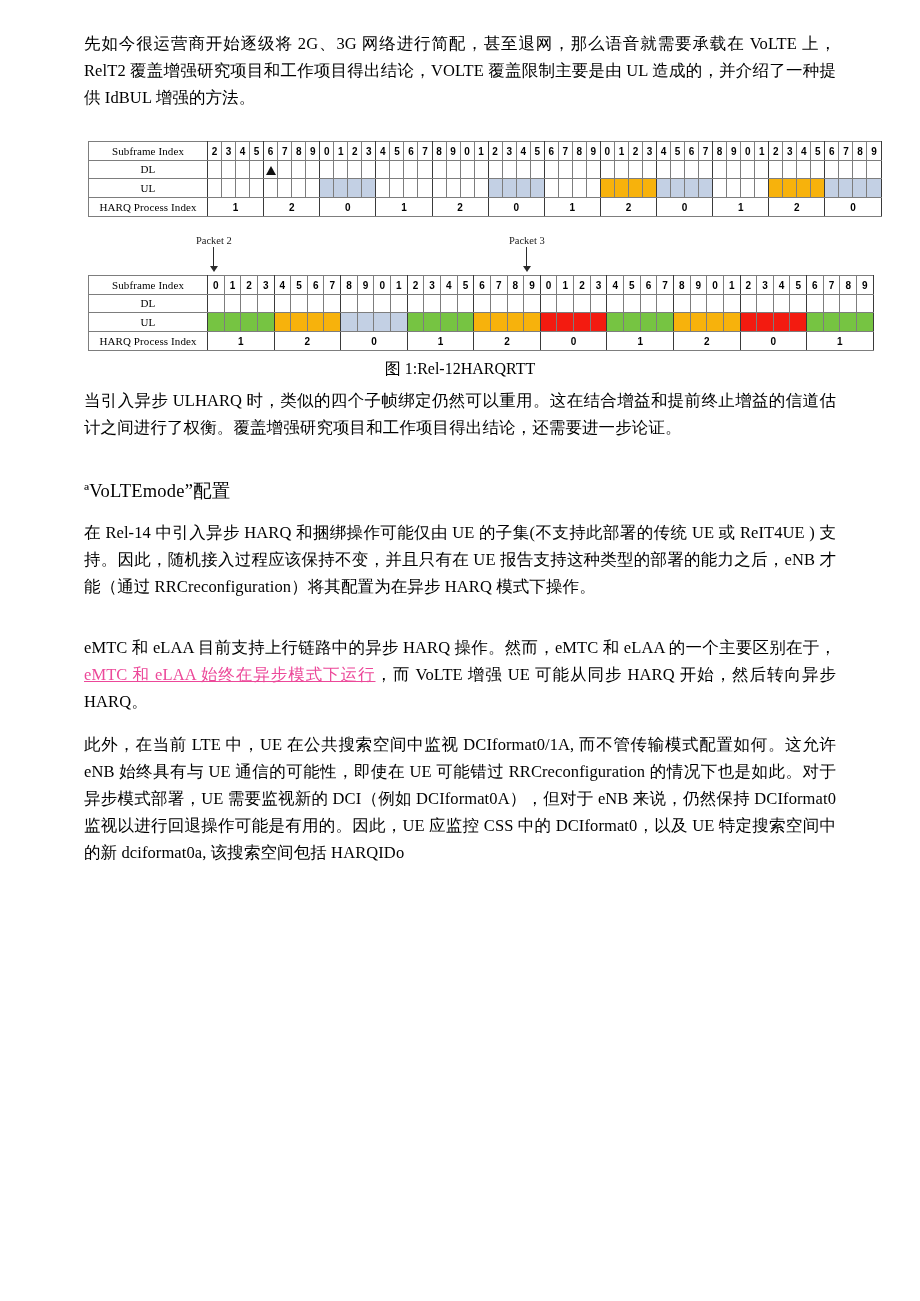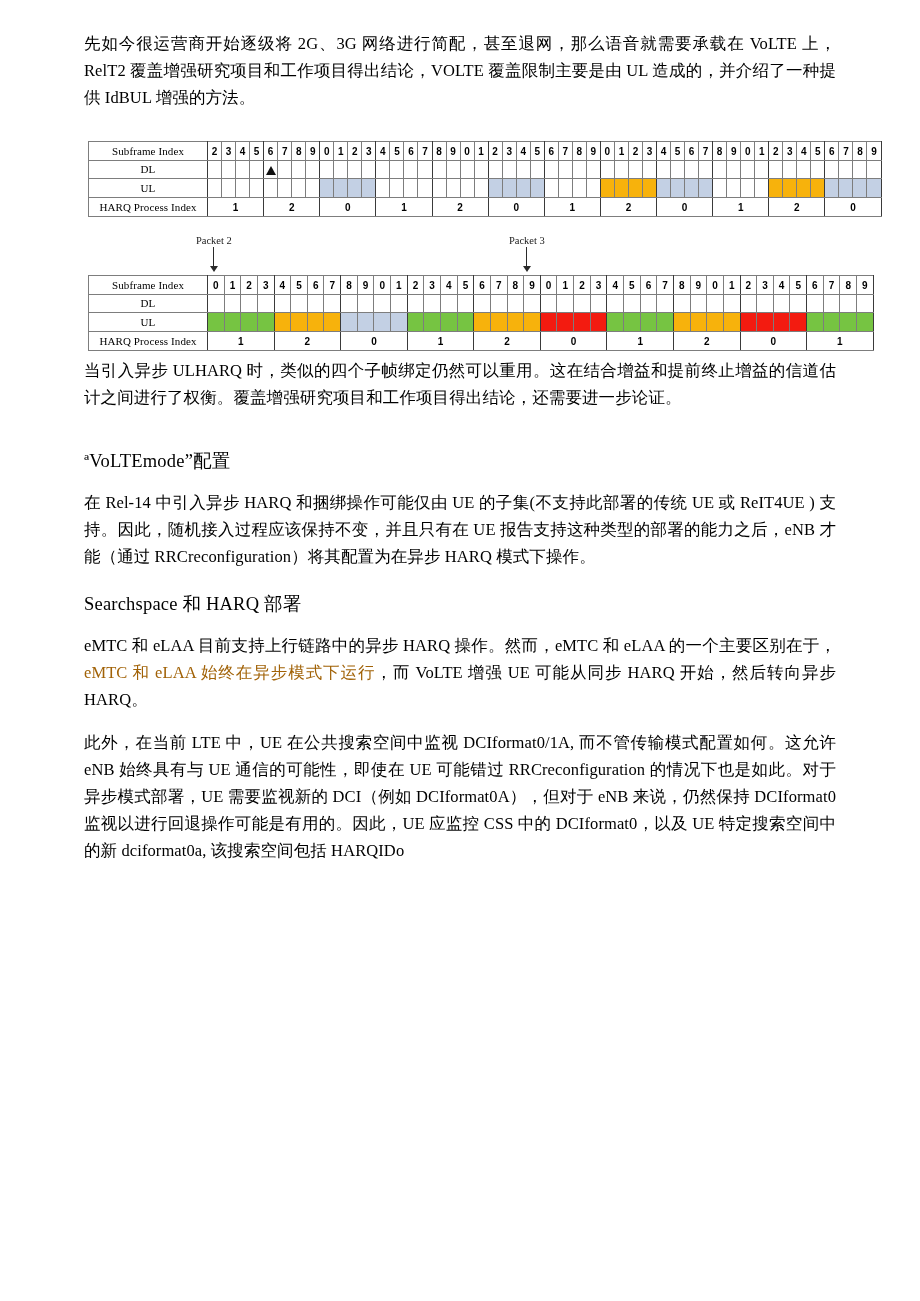--- a/index.html
+++ b/index.html
@@ -60,21 +60,21 @@
   .heading-gap-bot { height: 14px; }
 
   .fig-caption {
     font-size: 16px;
     text-align: center;
     margin: 0;
     padding-top: 6px;
     line-height: 24px;
   }
 
-  .hl-olive { color: #a16207; }
+  .hl-olive { color: #ec4899; text-decoration: underline; }
 
   
   .figure-wrap {
     width: 752px;
     margin: 0;
   }
   .diagram {
     position: relative;
     width: 744px;
     margin: 0 auto;
@@ -520,35 +520,35 @@
                 <td class="grp" colspan="4">0</td>
                 <td class="grp" colspan="4">1</td>
                 <td class="grp" colspan="4">2</td>
                 <td class="grp" colspan="4">0</td>
                 <td class="grp" colspan="4">1</td>
               </tr>
         </tbody>
           </table>
       </div>
 
+      <p class="fig-caption">图 1:Rel-12HARQRTT</p>
     </div>
 
     <div style="height:6px"></div>
 
     <p class="para">当引入异步 ULHARQ 时，类似的四个子帧绑定仍然可以重用。这在结合增益和提前终止增益的信道估计之间进行了权衡。覆盖增强研究项目和工作项目得出结论，还需要进一步论证。</p>
     <div class="para-gap"></div>
 
     <div class="heading-gap-top"></div>
     <h2 class="heading">ªVoLTEmode”配置</h2>
     <div class="heading-gap-bot"></div>
 
     <p class="para">在 Rel-14 中引入异步 HARQ 和捆绑操作可能仅由 UE 的子集(不支持此部署的传统 UE 或 ReIT4UE ) 支持。因此，随机接入过程应该保持不变，并且只有在 UE 报告支持这种类型的部署的能力之后，eNB 才能（通过 RRCreconfiguration）将其配置为在异步 HARQ 模式下操作。</p>
 
     <div class="heading-gap-top"></div>
-    <h2 class="heading">Searchspace 和 HARQ 部署</h2>
     <div class="heading-gap-bot"></div>
 
     <p class="para"><span>eMTC 和 eLAA 目前支持上行链路中的异步 HARQ 操作。然而，eMTC 和 eLAA 的一个主要区别在于，</span><span class="hl-olive">eMTC 和 eLAA 始终在异步模式下运行</span><span>，而 VoLTE 增强 UE 可能从同步 HARQ 开始，然后转向异步 HARQ。</span></p>
 
     <div class="para-gap"></div>
     <p class="para">此外，在当前 LTE 中，UE 在公共搜索空间中监视 DCIformat0/1A, 而不管传输模式配置如何。这允许 eNB 始终具有与 UE 通信的可能性，即使在 UE 可能错过 RRCreconfiguration 的情况下也是如此。对于异步模式部署，UE 需要监视新的 DCI（例如 DCIformat0A），但对于 eNB 来说，仍然保持 DCIformat0 监视以进行回退操作可能是有用的。因此，UE 应监控 CSS 中的 DCIformat0，以及 UE 特定搜索空间中的新 dciformat0a, 该搜索空间包括 HARQIDo</p>
     <div class="para-gap"></div>
 
   </div>
 </div>

